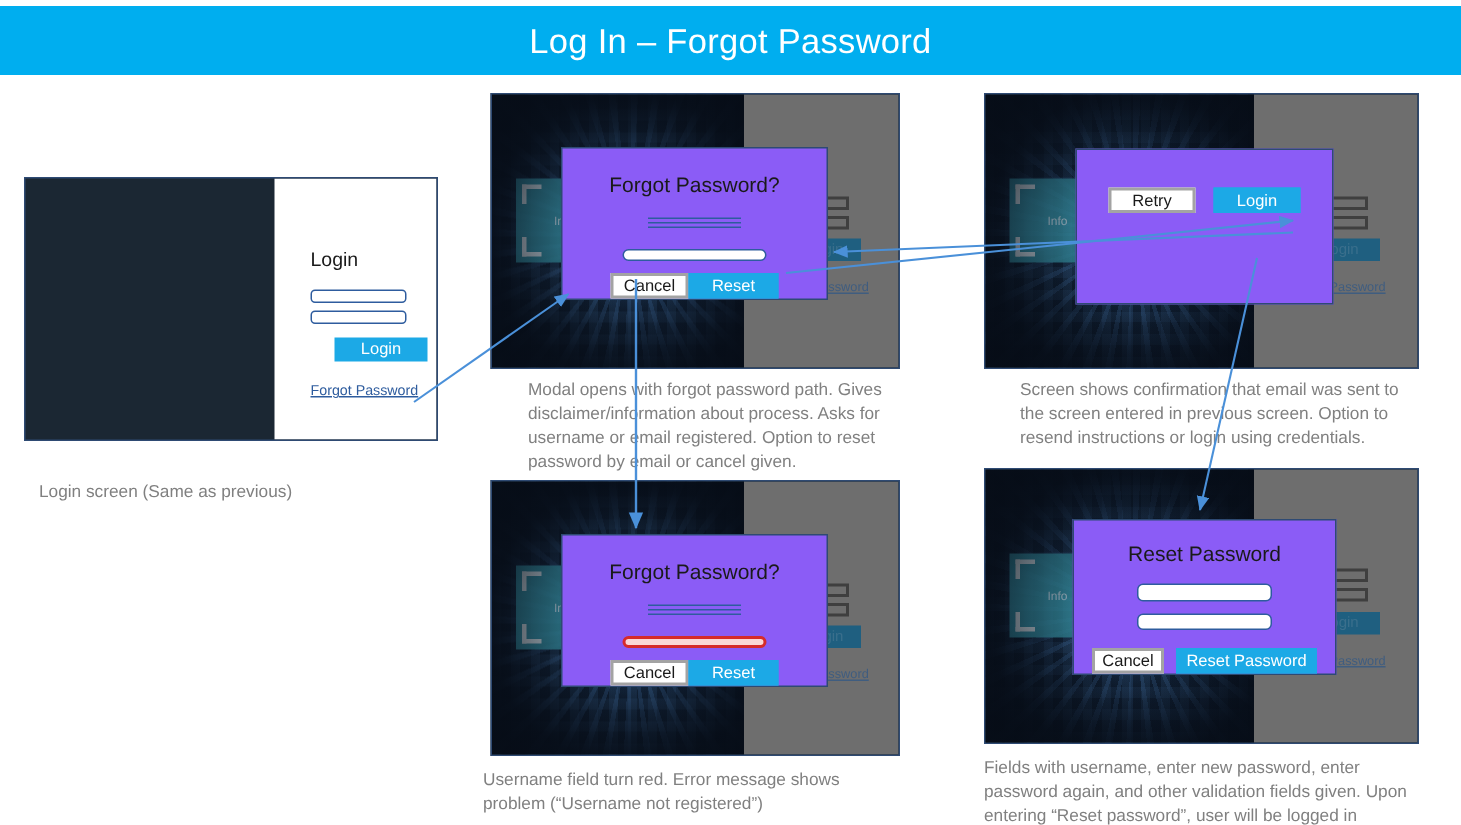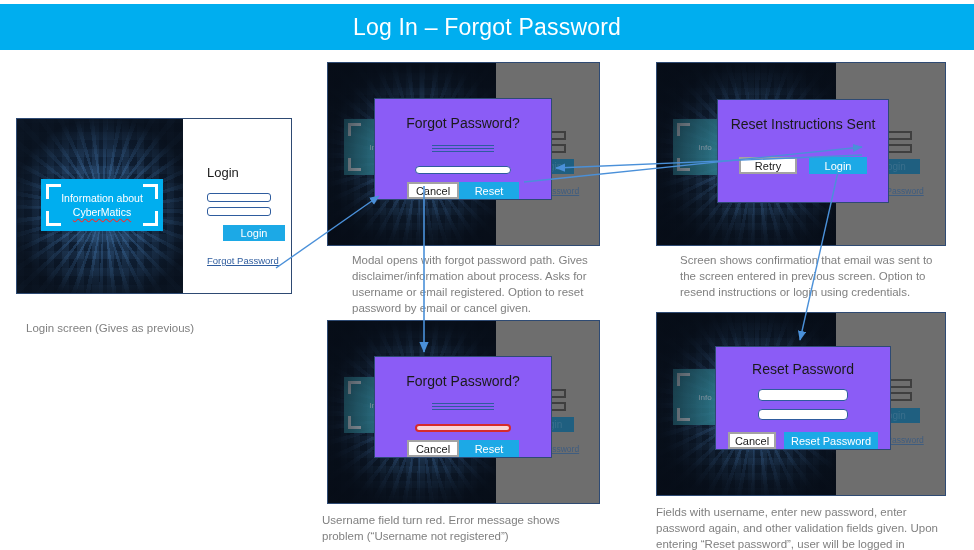--- a/index.html
+++ b/index.html
@@ -148,39 +148,29 @@
   svg.connectors { position:absolute; left:0; top:0; width:974px; height:550px; pointer-events:none; z-index: 9; }
 </style>
 </head>
 <body>
 
 <div class="header-bar">
   <div class="header-title">Log In – Forgot Password</div>
 </div>
 
 <div class="login-screen">
-  <div class="login-left">
-    <div class="login-info">
-      <span class="br tl"></span>
-      <span class="br tr"></span>
-      <span class="br bl"></span>
-      <span class="br br2"></span>
-      <div>Information about</div>
-      <div class="squiggle">CyberMatics</div>
-    </div>
-  </div>
   <div class="login-right">
     <div class="login-label">Login</div>
     <div class="login-field" style="top:74px;"></div>
     <div class="login-field" style="top:88px;"></div>
     <div class="login-btn">Login</div>
     <div class="login-fp">Forgot Password</div>
   </div>
 </div>
-<div class="caption" style="left:26px; top:320px; width:250px;">Login screen (Gives as previous)</div>
+<div class="caption" style="left:26px; top:320px; width:250px;">Login screen (Same as previous)</div>
 
 <div class="screen" style="left:327px; top:62px; width:273px; height:184px;">
   <div class="tech">
     <div class="info-card" style="left:16px; top:56px; width:64px; height:56px;">
       <span class="bracket tl"></span>
       <span class="bracket bl"></span>
       <span class="l1">Info</span>
     </div>
   </div>
   <div class="dimmed">
@@ -213,21 +203,20 @@
       <span class="l1">Info</span>
     </div>
   </div>
   <div class="dimmed">
     <div class="dim-input" style="left:24px; top:68px; width:52px; height:9px;"></div>
     <div class="dim-input" style="left:24px; top:81px; width:52px; height:9px;"></div>
     <div class="dim-btn" style="left:32px; top:96px; width:52px; height:15px; font-size:10px;">Login</div>
     <div class="dim-link" style="left:8px; top:123px; width:96px; font-size:8.5px;">Forgot Password</div>
   </div>
   <div class="modal" style="left:60px; top:36px; width:172px; height:104px;">
-    <div class="modal-title" style="margin-top:16px;">Reset Instructions Sent</div>
     <div class="btn-row" style="margin-top:25px;">
       <div class="btn btn-outline" style="width:58px;">Retry</div>
       <div class="btn btn-primary" style="width:58px; margin-left:12px;">Login</div>
     </div>
   </div>
 </div>
 <div class="caption" style="left:680px; top:252px; width:265px;">Screen shows confirmation that email was sent to the screen entered in previous screen. Option to resend instructions or login using credentials.</div>
 
 <div class="screen" style="left:327px; top:320px; width:273px; height:184px;">
   <div class="tech">

